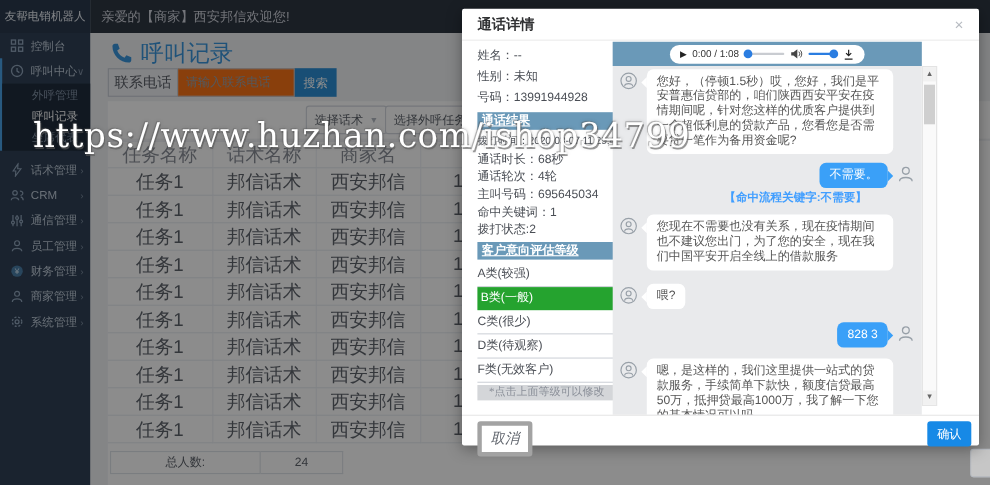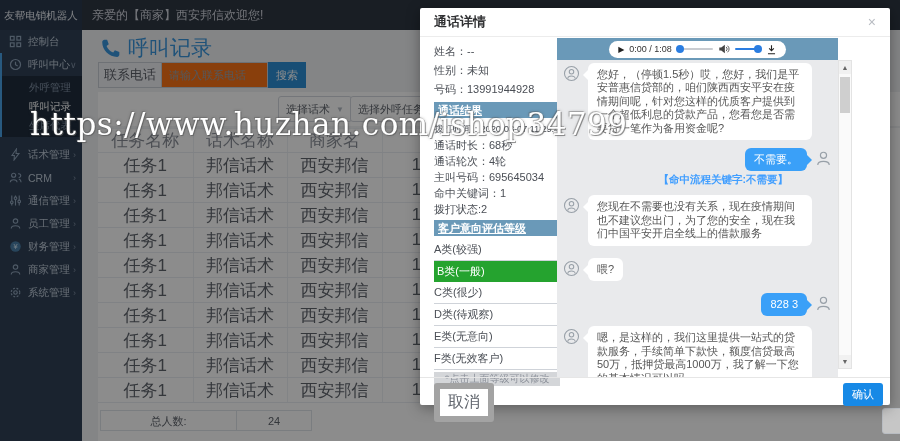--- a/index.html
+++ b/index.html
@@ -104,22 +104,22 @@
   .m5{margin-top:12px;} .m6{margin-top:12px;} .m7{margin-top:10px;}
   
   .sbar{position:absolute;left:418px;top:52px;width:14px;height:309px;background:#fafafa;
         border:1px solid #e3e3e3;box-sizing:border-box;}
   .sbar .arr{height:13px;display:flex;align-items:center;justify-content:center;font-size:7px;
              color:#666;cursor:pointer;background:#f1f1f1;}
   .sbar .arr.down{position:absolute;bottom:0;left:0;right:0;}
   .sbar .thumb{position:absolute;left:1px;right:1px;top:16px;height:36px;background:#cfcfcf;cursor:grab;}
   
   .m-foot{position:absolute;left:0;top:369px;width:470px;height:28px;border-top:1px solid #e6e6e6;}
-  .btn-cancel{position:absolute;left:14px;top:5px;background:#fff;border:6px solid #a3a3a3;
-              border-radius:3px;color:#5f646c;font-size:16px;padding:3px 8px;cursor:pointer;}
+  .btn-cancel{position:absolute;left:14px;top:5px;background:#fff;border:4px solid #a3a3a3;
+              border-radius:3px;color:#5f646c;font-size:13px;padding:3px 8px;cursor:pointer;font-style:italic;}
   .btn-confirm{position:absolute;right:7px;top:5px;background:#1789e6;border:none;border-radius:3px;
                color:#fff;font-size:11px;padding:4px 9px;cursor:pointer;}
   
   .wm{position:absolute;left:30px;top:106px;z-index:40;pointer-events:none;
       font-family:"DejaVu Serif",serif;font-size:31px;letter-spacing:0.5px;color:#fff;
       text-shadow:1px 1px 0 rgba(90,90,90,0.6),-1px -1px 0 rgba(90,90,90,0.35),0 0 3px rgba(70,70,70,0.5);
       white-space:nowrap;}
 </style>
 </head>
 <body>
@@ -368,21 +368,20 @@
       <div class="fld-mid"><span>主叫号码：</span><span>695645034</span></div>
       <div class="fld-mid"><span>命中关键词：</span><span>1</span></div>
       <div class="fld-mid"><span>拨打状态:</span><span>2</span></div>
 
       <div class="sec-bar">客户意向评估等级</div>
 
       <div class="rating">A类(较强)</div>
       <div class="rating sel">B类(一般)</div>
       <div class="rating">C类(很少)</div>
       <div class="rating">D类(待观察)</div>
-      <div class="rating">E类(无意向)</div>
       <div class="rating">F类(无效客户)</div>
       <div class="note">*点击上面等级可以修改</div>
     </div>
 
     <div class="chat">
       <div class="chat-head">
         <div class="player">
           <span class="play">▶</span>
           <span class="time">0:00 / 1:08</span>
           <span class="track prog">

